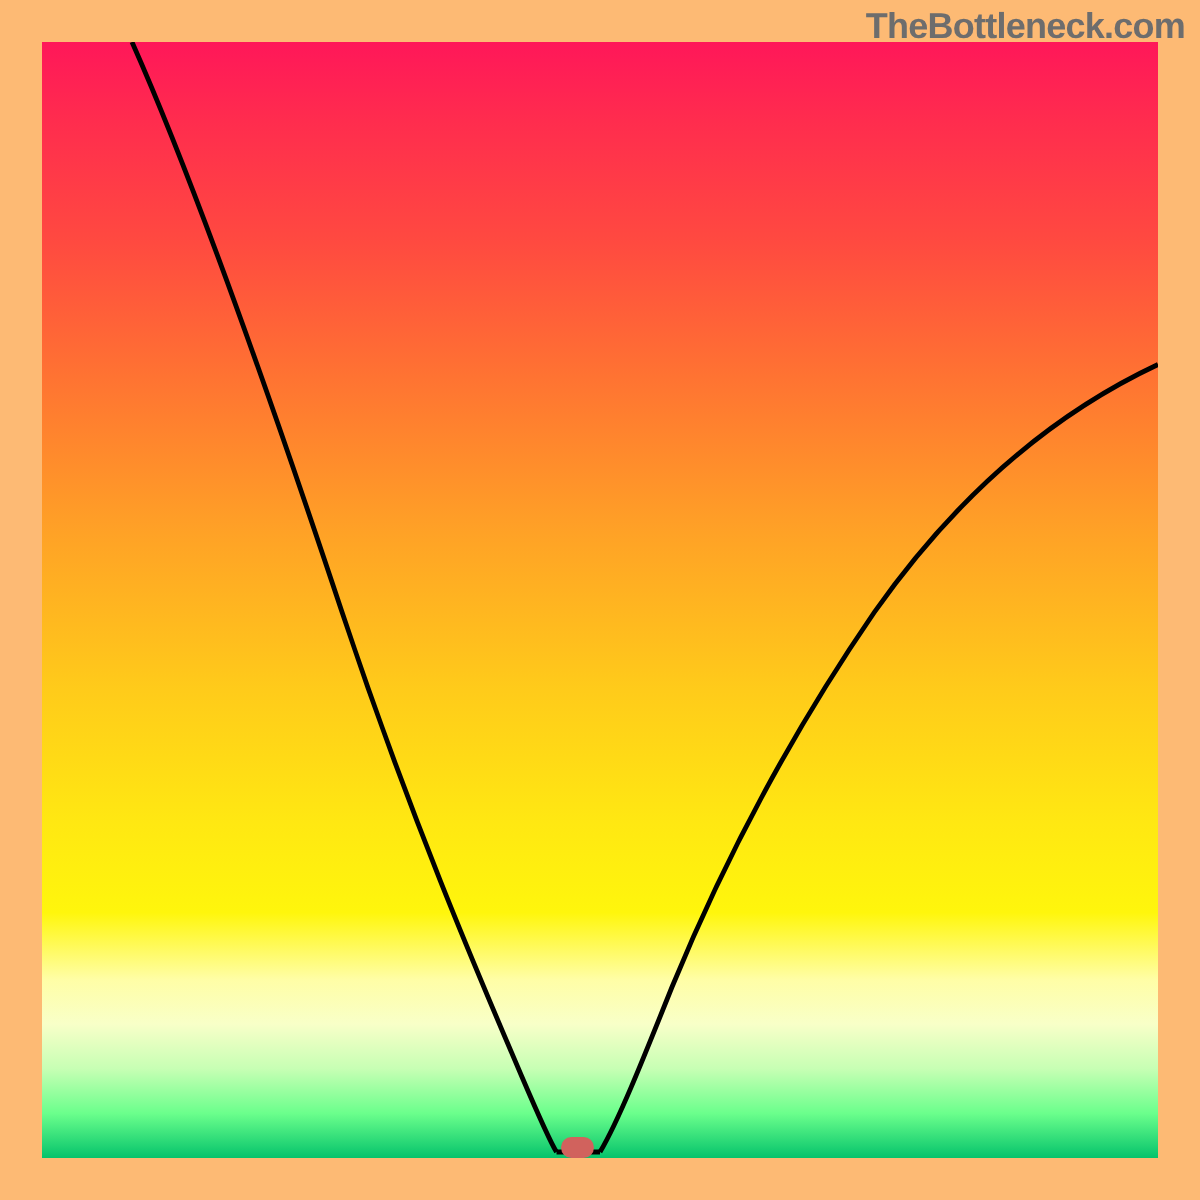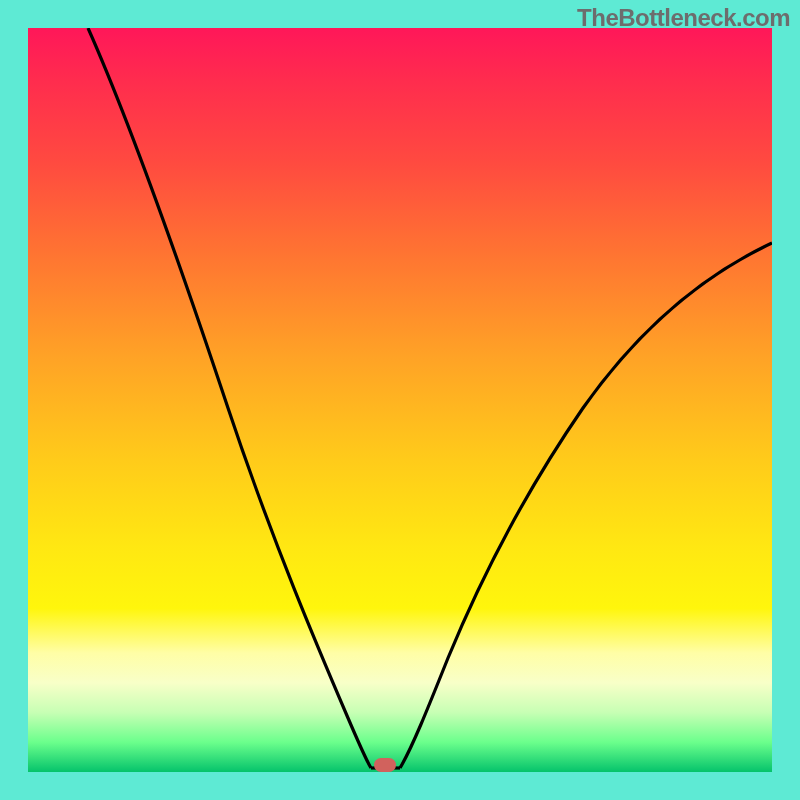--- a/index.html
+++ b/index.html
@@ -8,21 +8,21 @@
     width: 800px;
     height: 800px;
     background: #000000;
     overflow: hidden;
     font-family: Arial, Helvetica, sans-serif;
   }
   .frame {
     position: relative;
     width: 800px;
     height: 800px;
-    background: #5eead4;
+    background: #fdba74;
   }
   .watermark {
     position: absolute;
     top: 4px;
     right: 10px;
     color: #6d6d6d;
     font-size: 24px;
     font-weight: 600;
     letter-spacing: -0.5px;
     z-index: 10;

